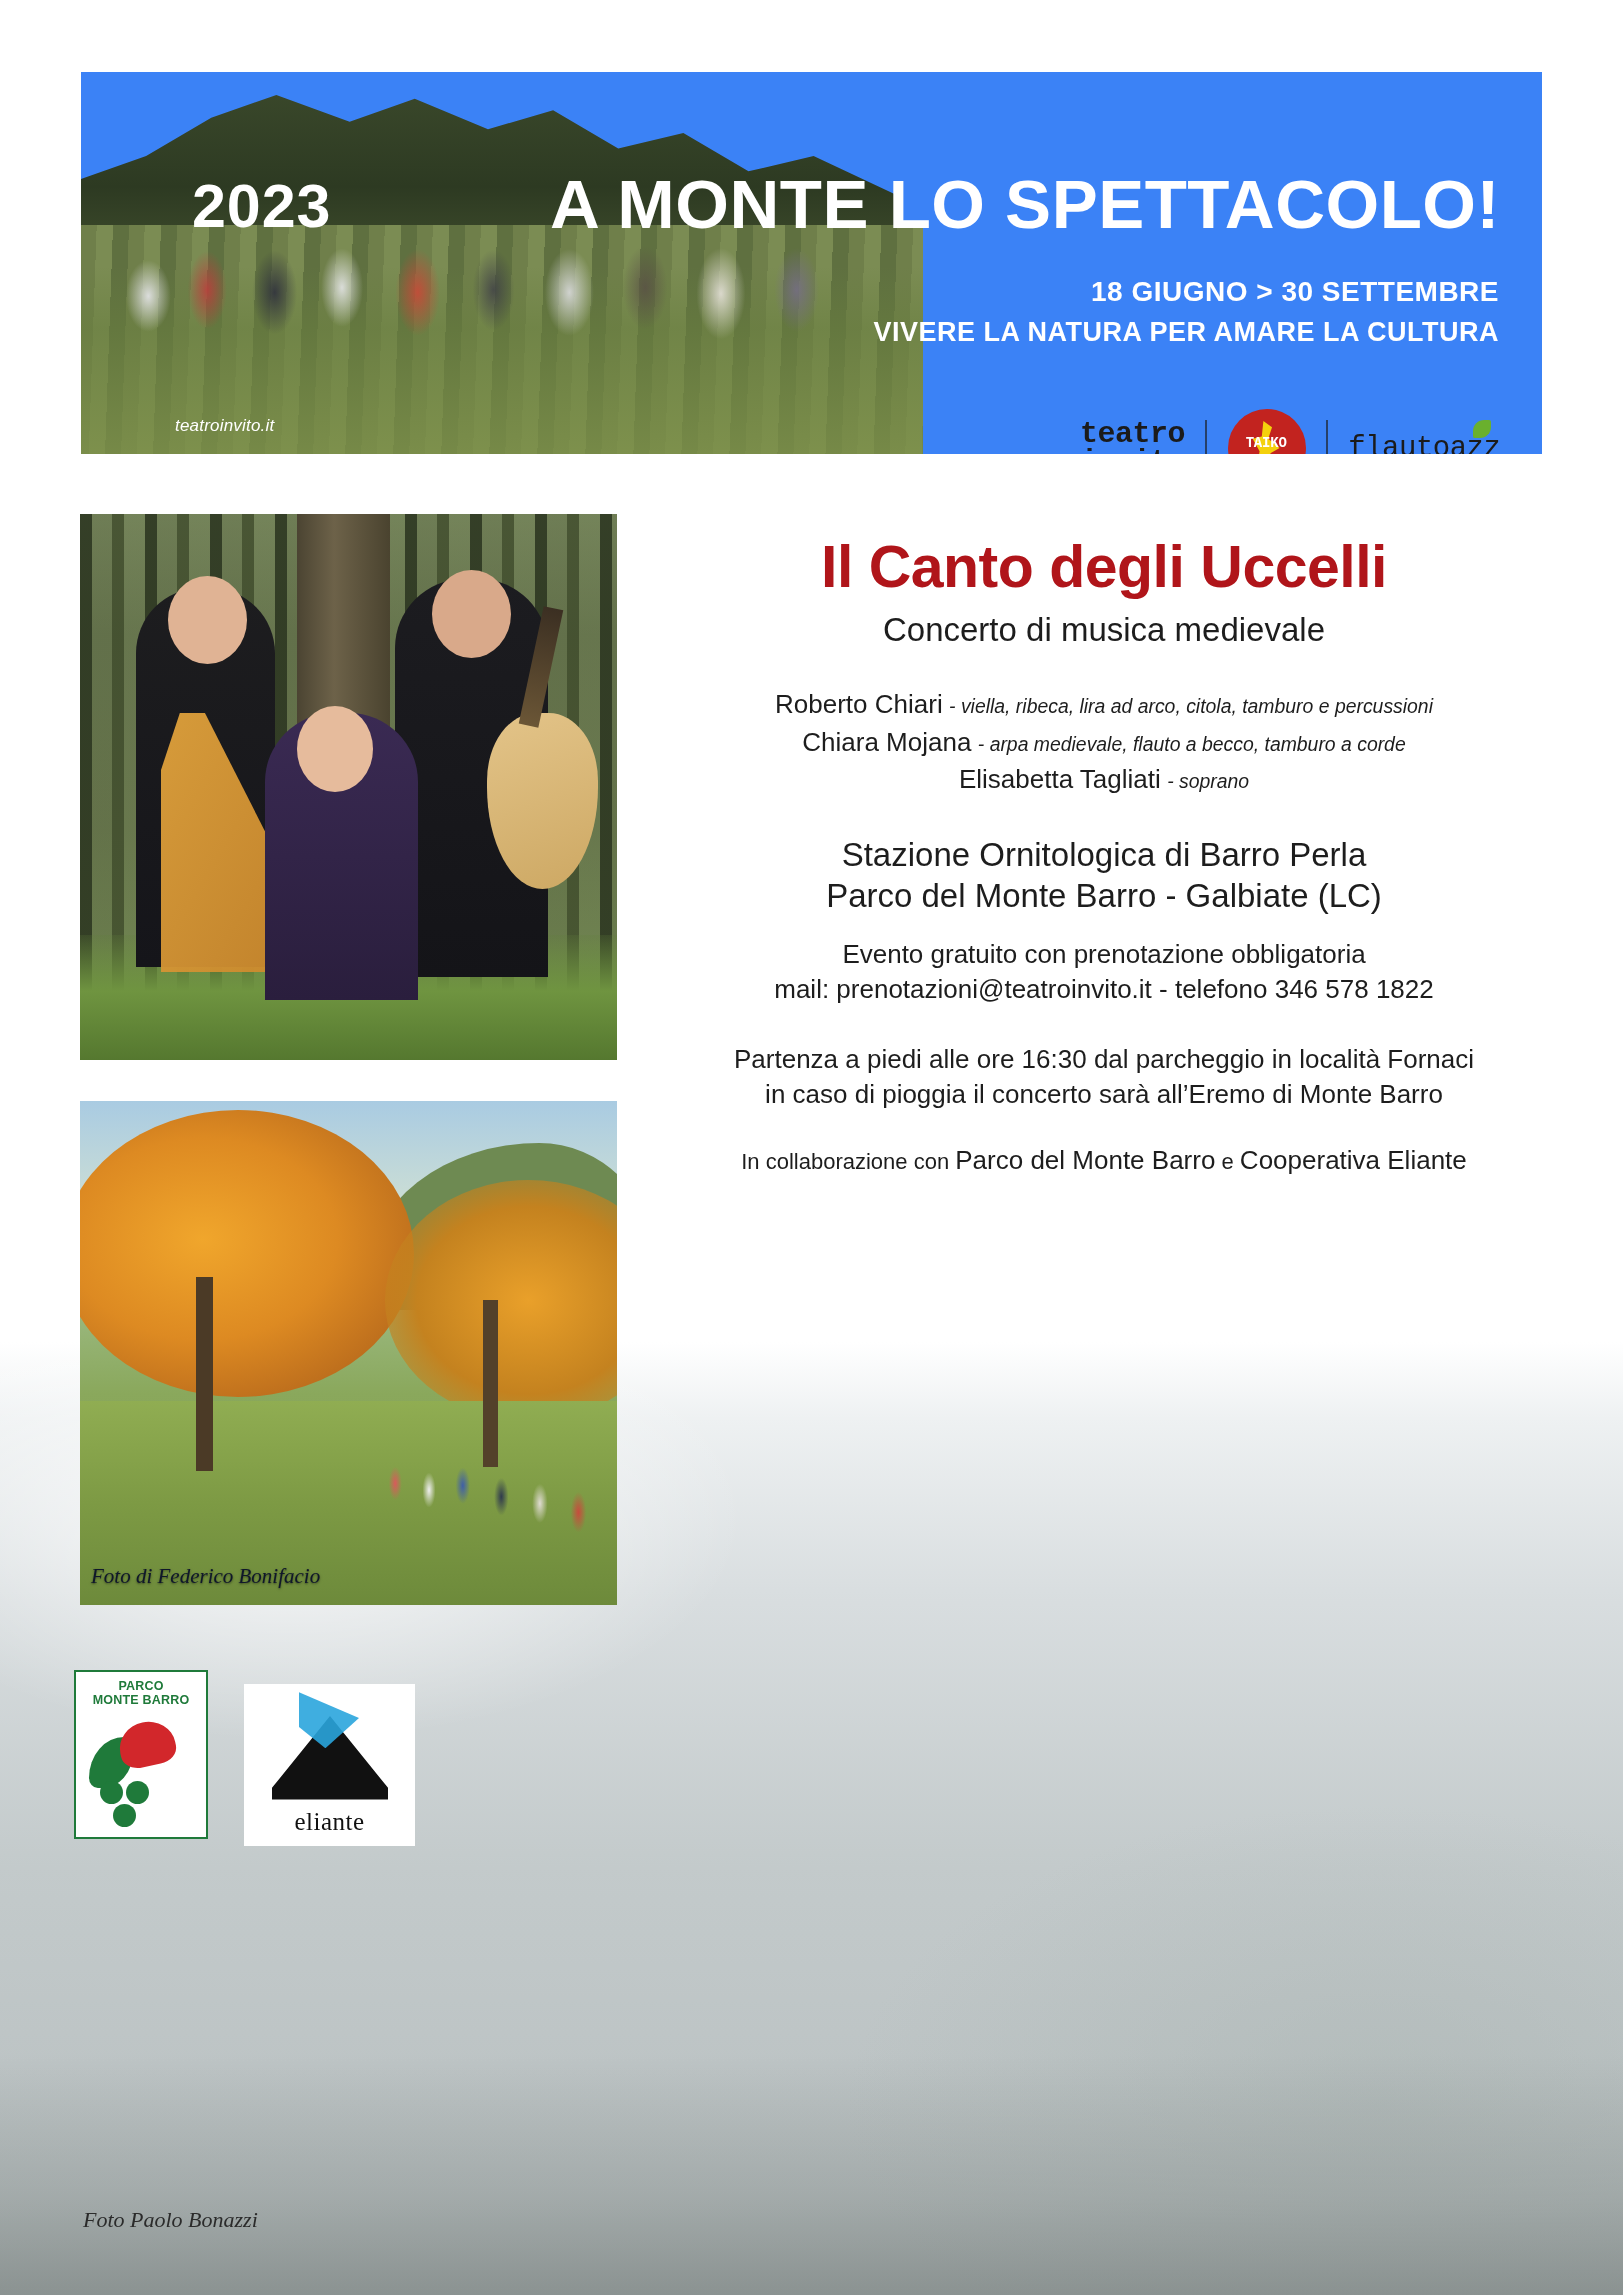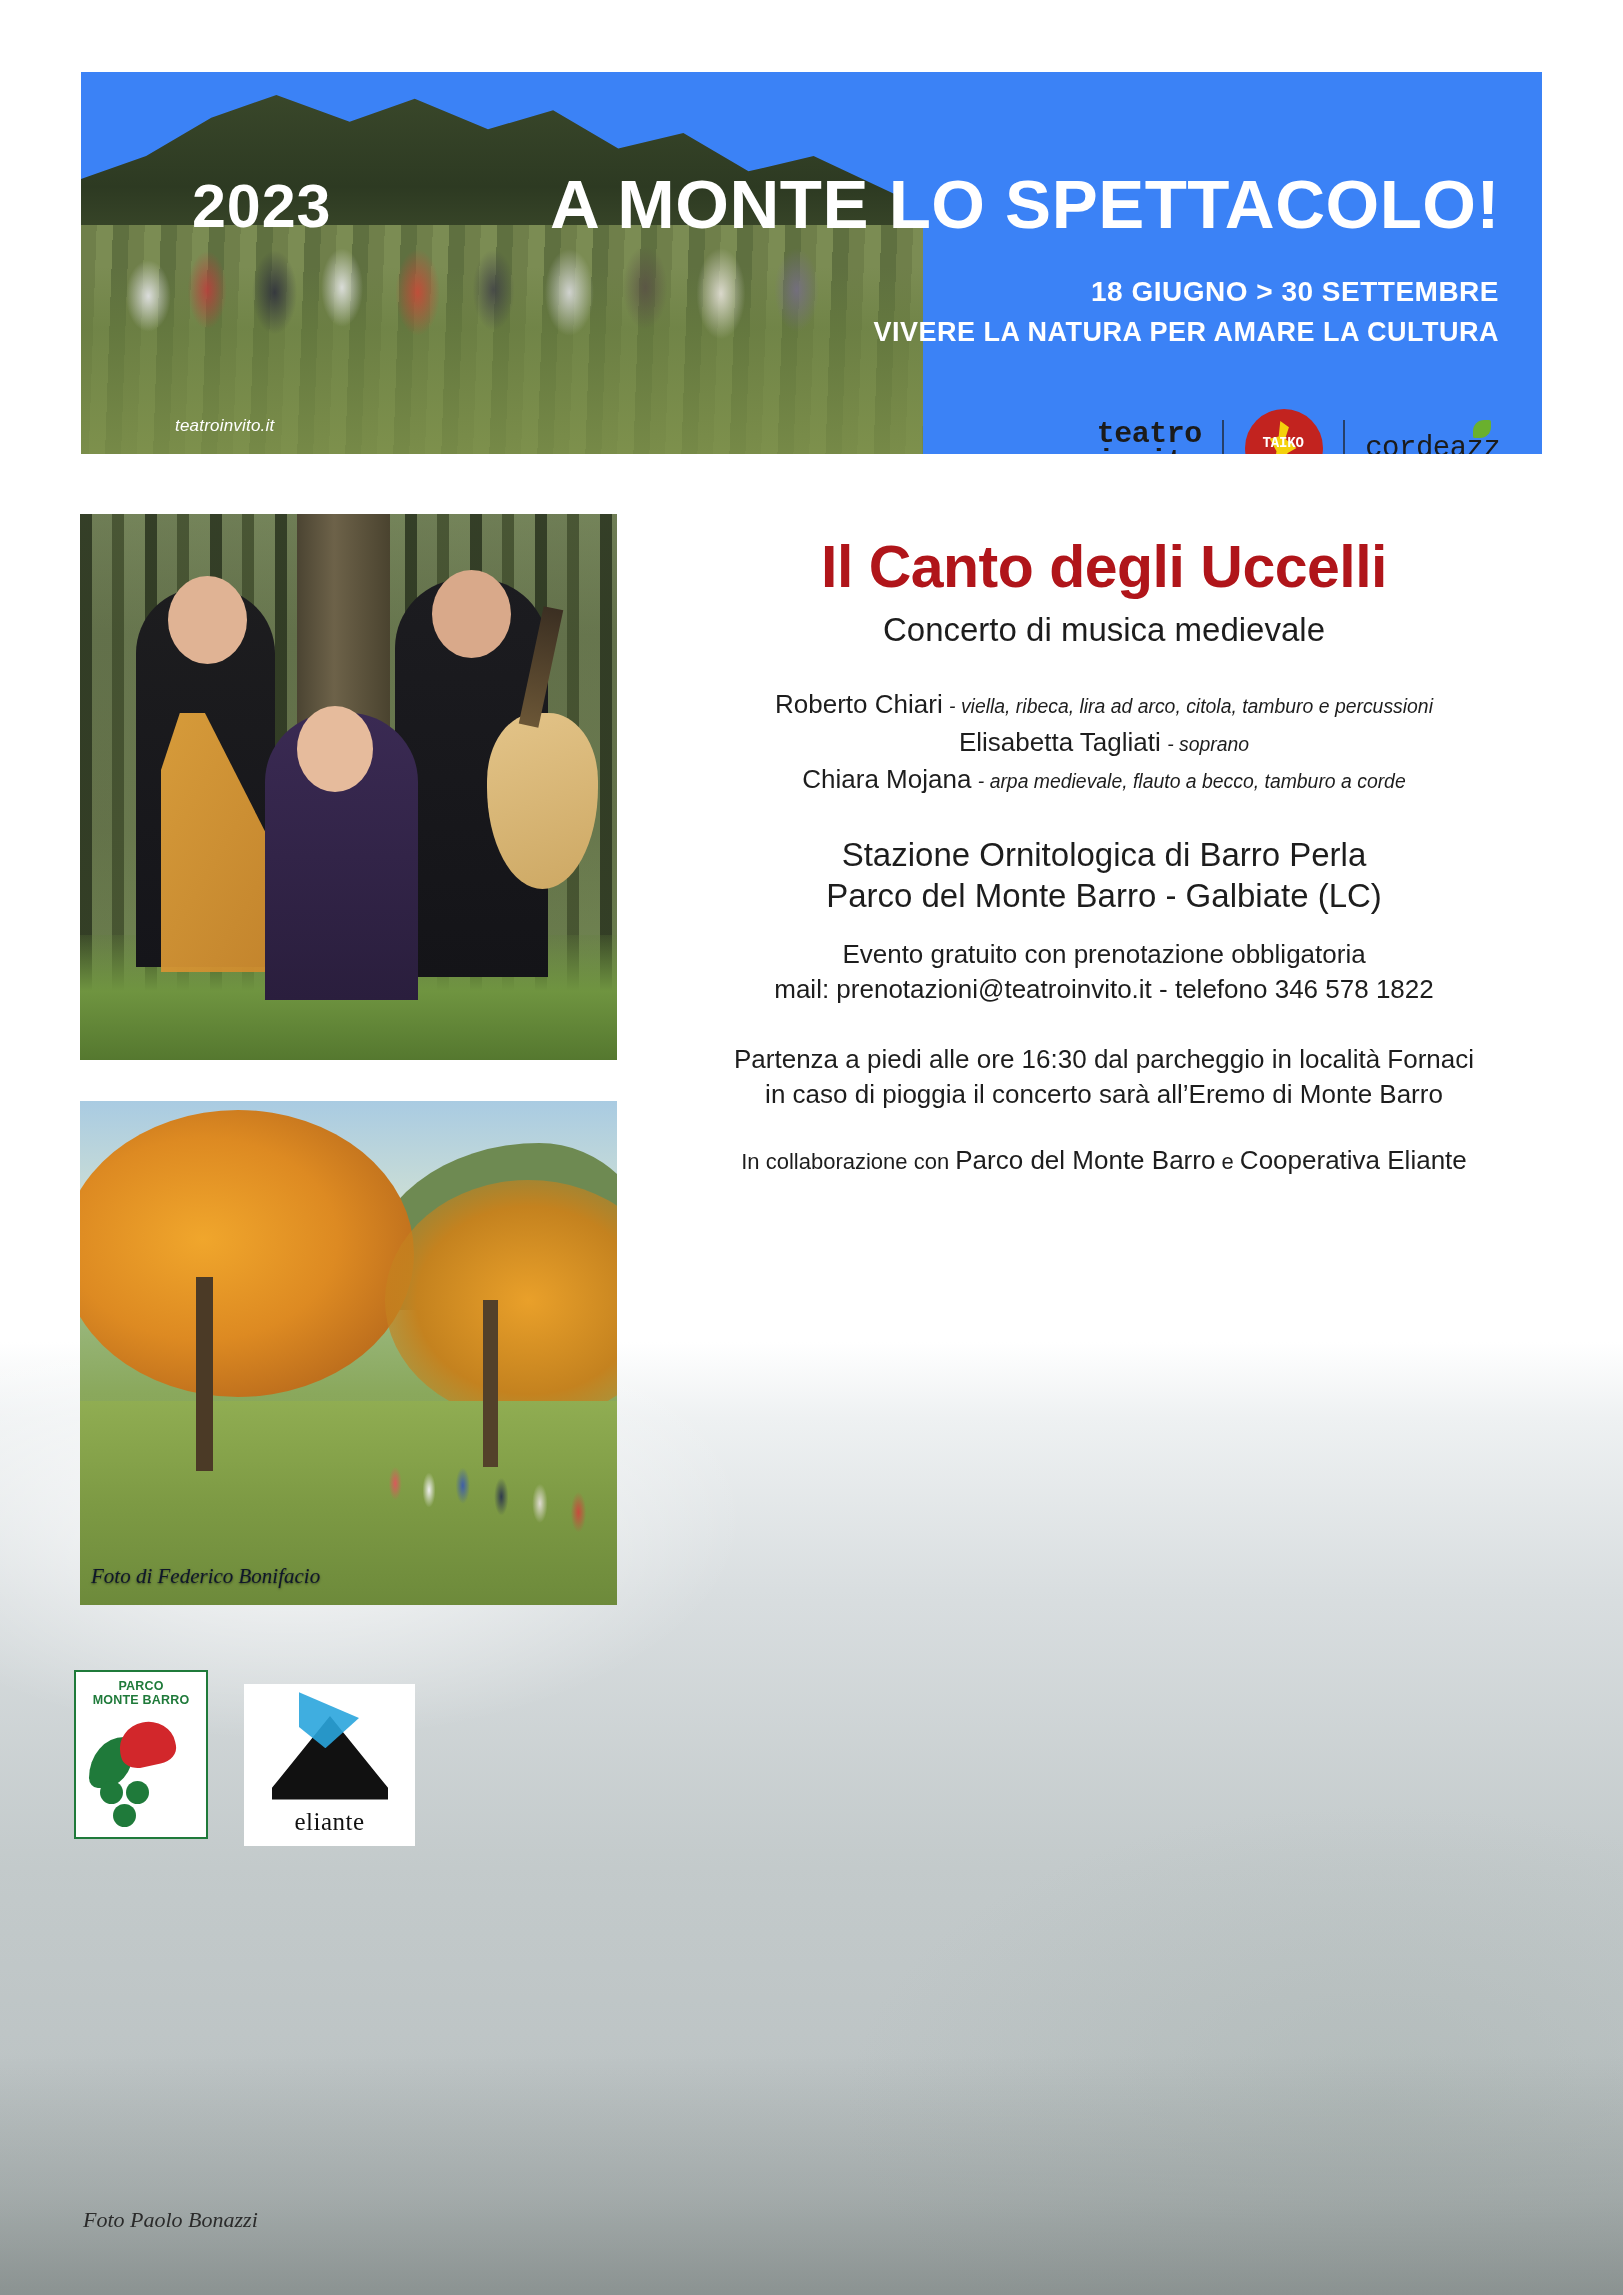--- a/index.html
+++ b/index.html
@@ -313,21 +313,21 @@
         <div>invito</div>
       </div>
       <div class="logo-sep"></div>
       <div class="logo-taiko">
         <div class="figure"></div>
         <div class="tlabel">TAIKO</div>
       </div>
       <div class="logo-sep"></div>
       <div class="logo-ambria">
         <span class="leaf"></span>
-        <span>corde</span><span>azz</span>
+        <span>flauto</span><span>azz</span>
       </div>
     </div>
   </div>
 
   <div class="photo-musicians">
     <div class="trees"></div>
     <div class="trunk"></div>
     <div class="grass"></div>
     <div class="p-left"></div>
     <div class="p-right"></div>
@@ -375,26 +375,26 @@
   <div class="content">
     <div class="ev-title">Il Canto degli Uccelli</div>
     <div class="ev-sub">Concerto di musica medievale</div>
 
     <div class="perf">
       <div>
         <span class="nm">Roberto Chiari</span>
         <span class="ins">- viella, ribeca, lira ad arco, citola, tamburo e percussioni</span>
       </div>
       <div>
+        <span class="nm">Chiara Mojana</span>
+        <span class="ins">- arpa medievale, flauto a becco, tamburo a corde</span>
+      </div>
+      <div>
         <span class="nm">Elisabetta Tagliati</span>
         <span class="ins">- soprano</span>
-      </div>
-      <div>
-        <span class="nm">Chiara Mojana</span>
-        <span class="ins">- arpa medievale, flauto a becco, tamburo a corde</span>
       </div>
     </div>
 
 
     <div class="ev-place">
       <div>Stazione Ornitologica di Barro Perla</div>
       <div>Parco del Monte Barro - Galbiate (LC)</div>
     </div>
 
     <div class="ev-booking">

